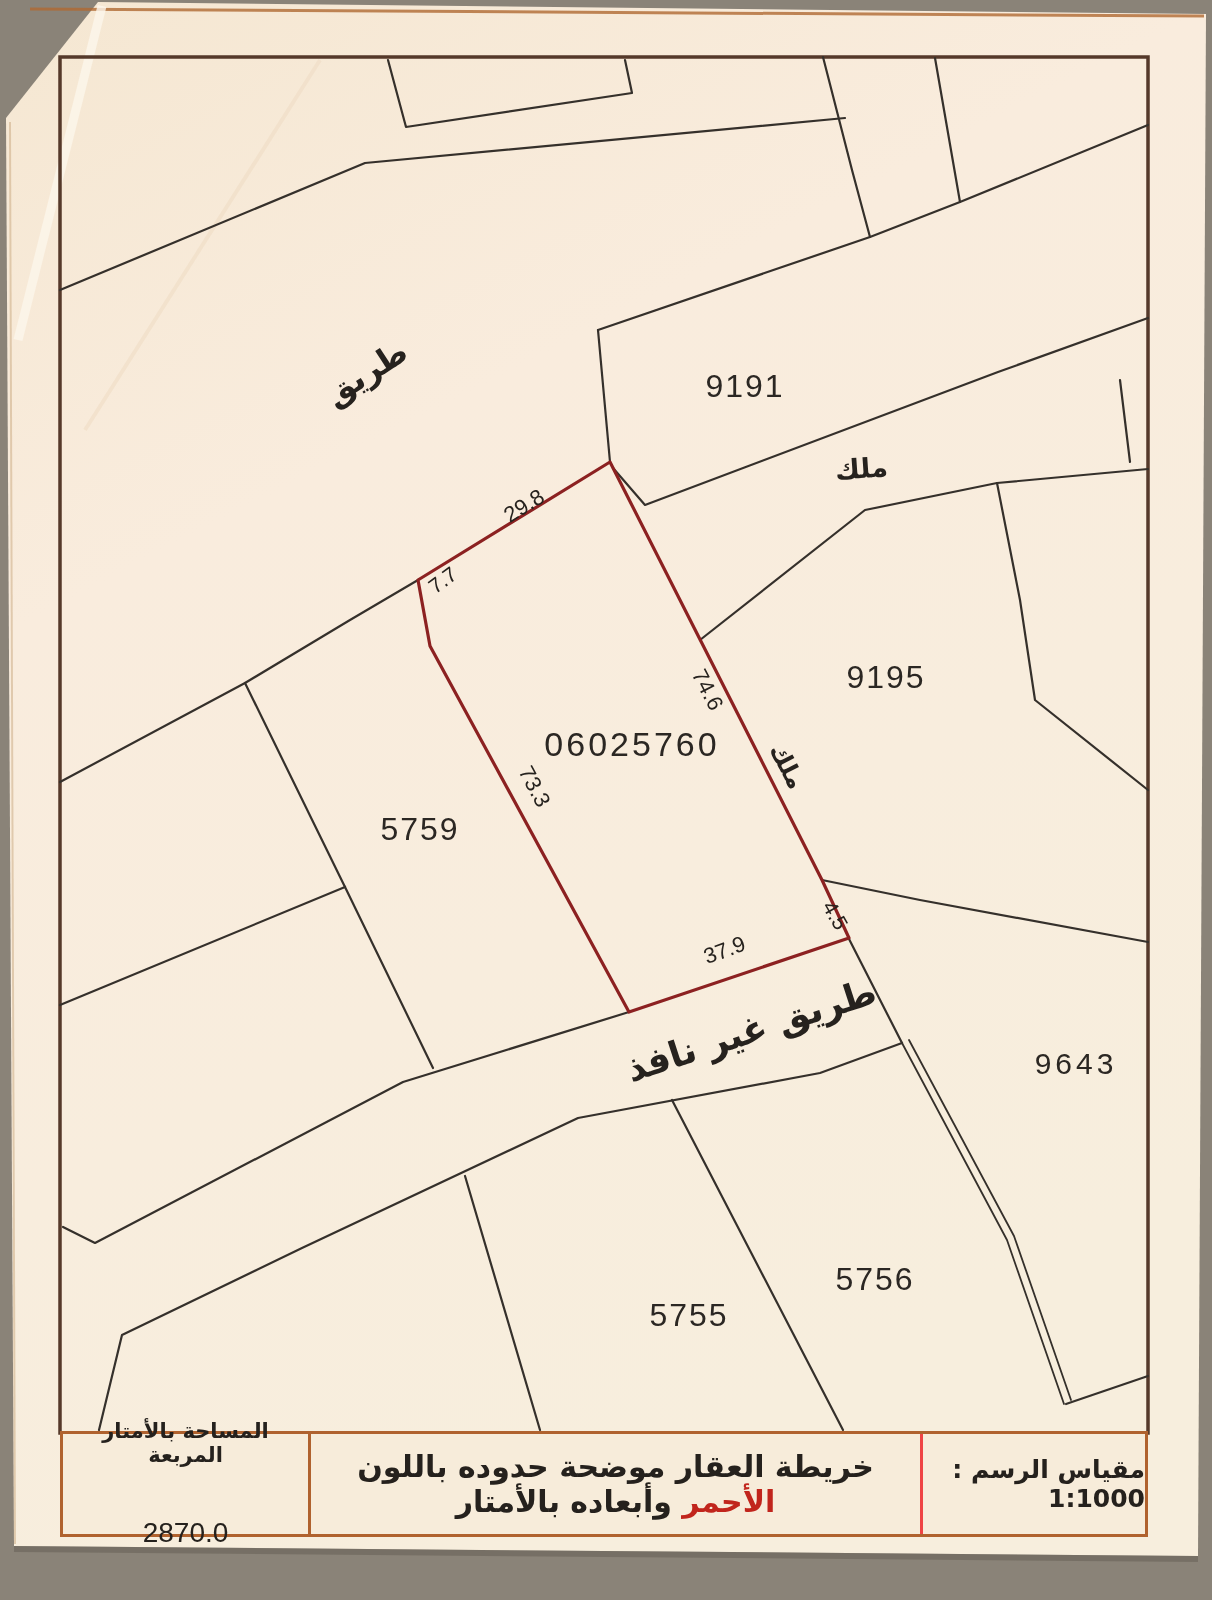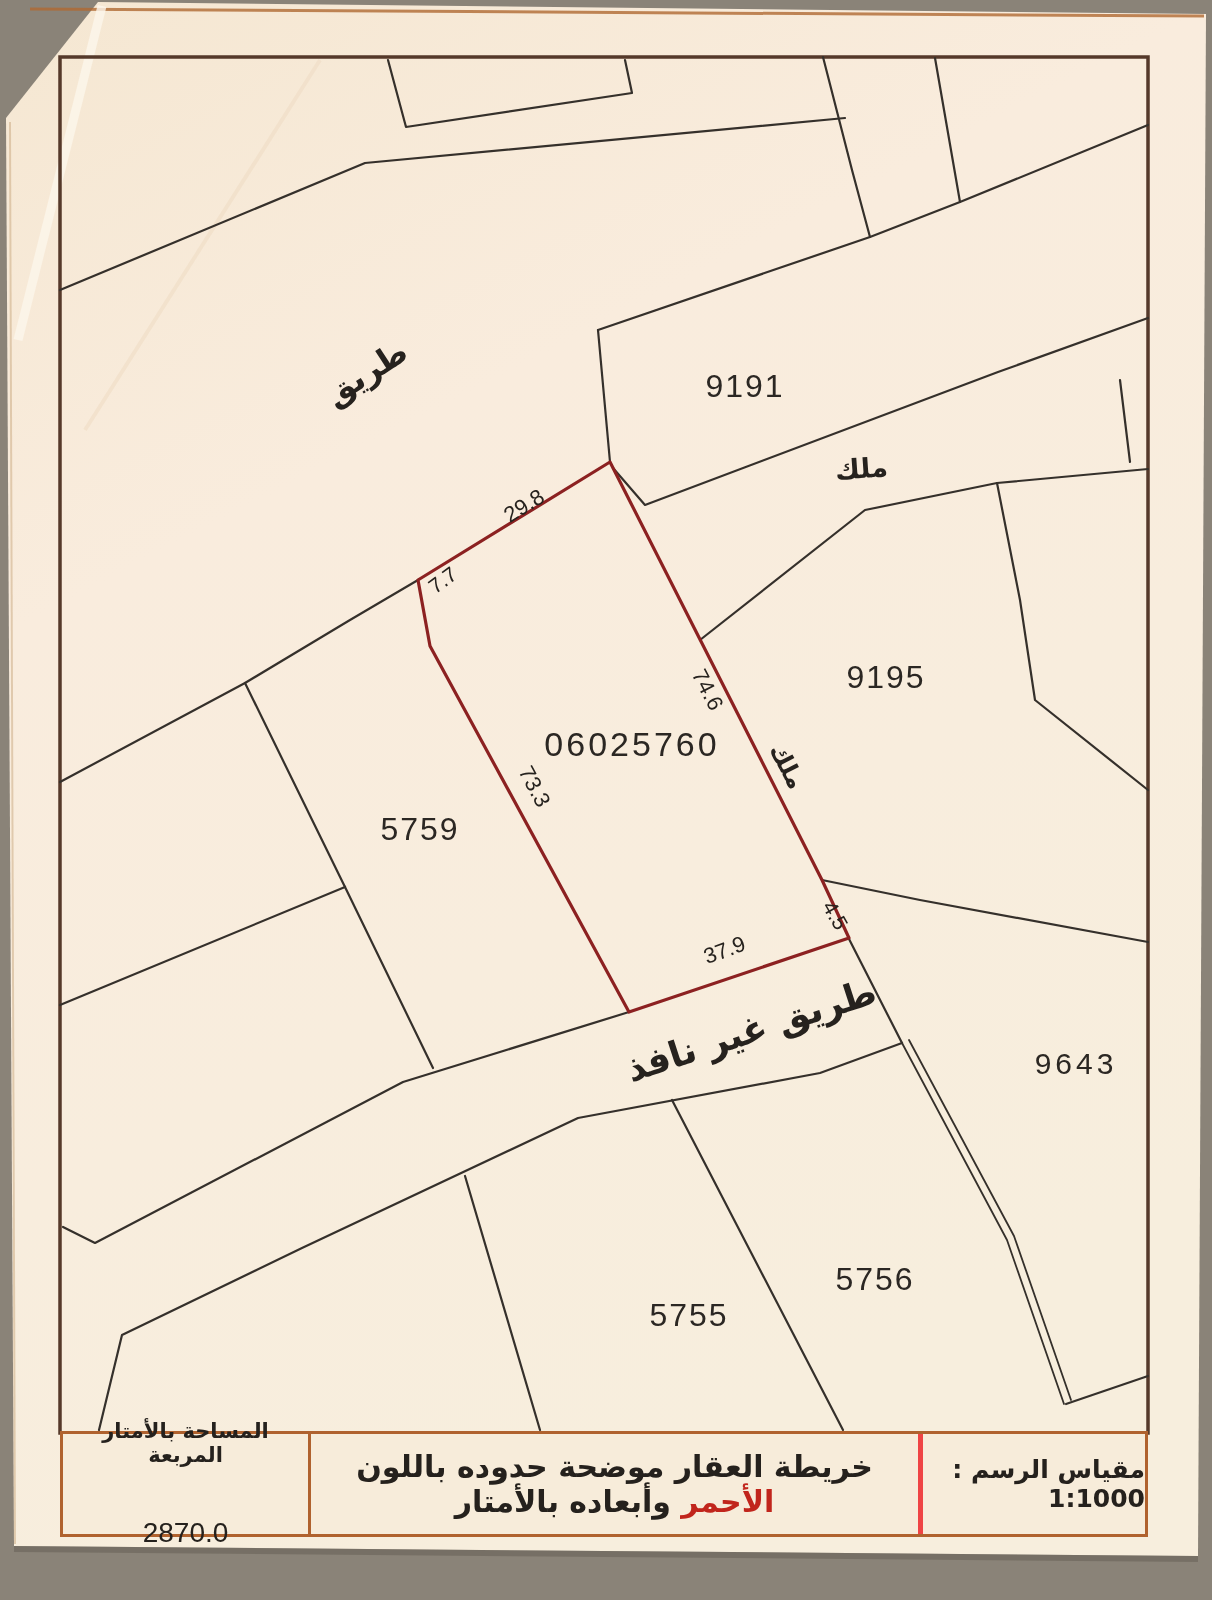--- a/index.html
+++ b/index.html
@@ -21,21 +21,21 @@
   }
   .cell{box-sizing:border-box;height:100%;}
   .cell-area{
     width:248px;border-right:3px solid #b0622e;
     display:flex;flex-direction:column;align-items:center;justify-content:center;
     text-align:center;gap:6px;
   }
   .area-label{font-size:21px;font-weight:bold;direction:rtl;}
   .area-value{font-size:28px;font-family:"Liberation Sans","DejaVu Sans",sans-serif;margin-top:44px;}
   .cell-note{
-    flex:1;border-right:5px solid #ef4444;
+    flex:1;border-right:3px solid #ef4444;
     display:flex;align-items:center;justify-content:center;
   }
   .note-inner{direction:rtl;text-align:center;font-size:30px;font-weight:bold;}
   .note-inner .red{color:#c1251c;}
   .cell-scale{
     width:222px;display:flex;align-items:center;justify-content:center;
     direction:rtl;font-size:25px;font-weight:bold;
   }
 </style>
 </head>

